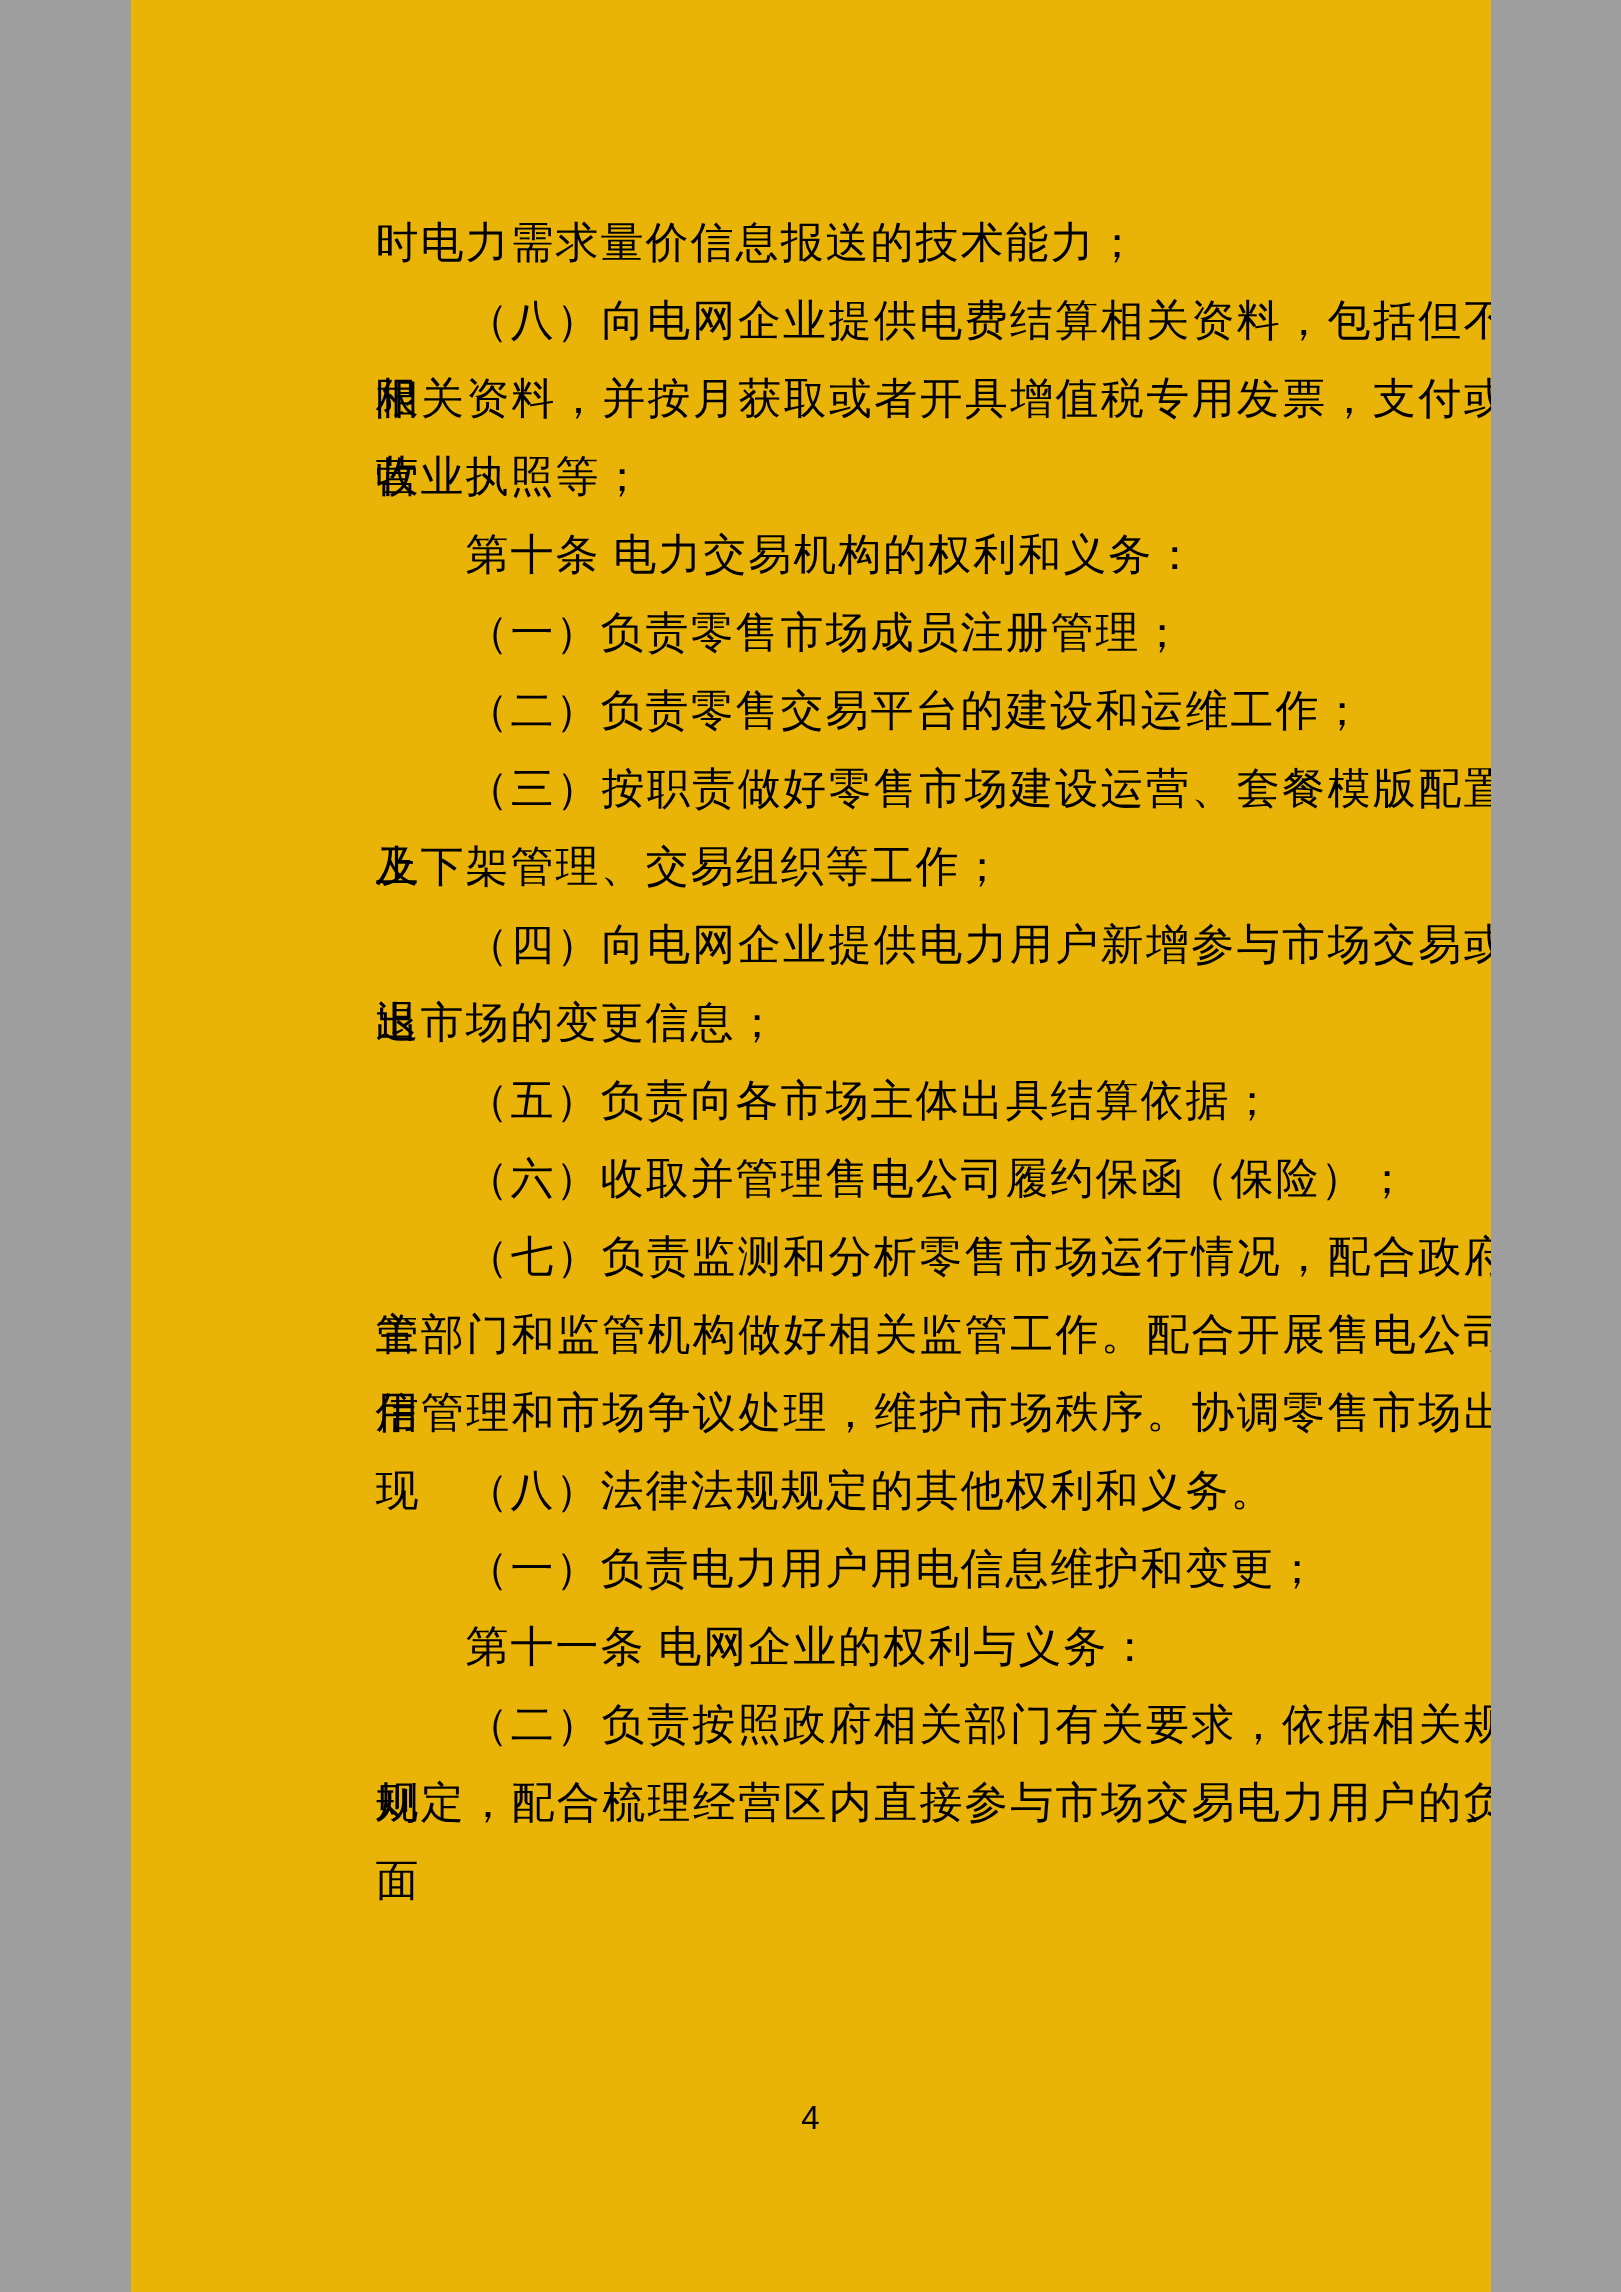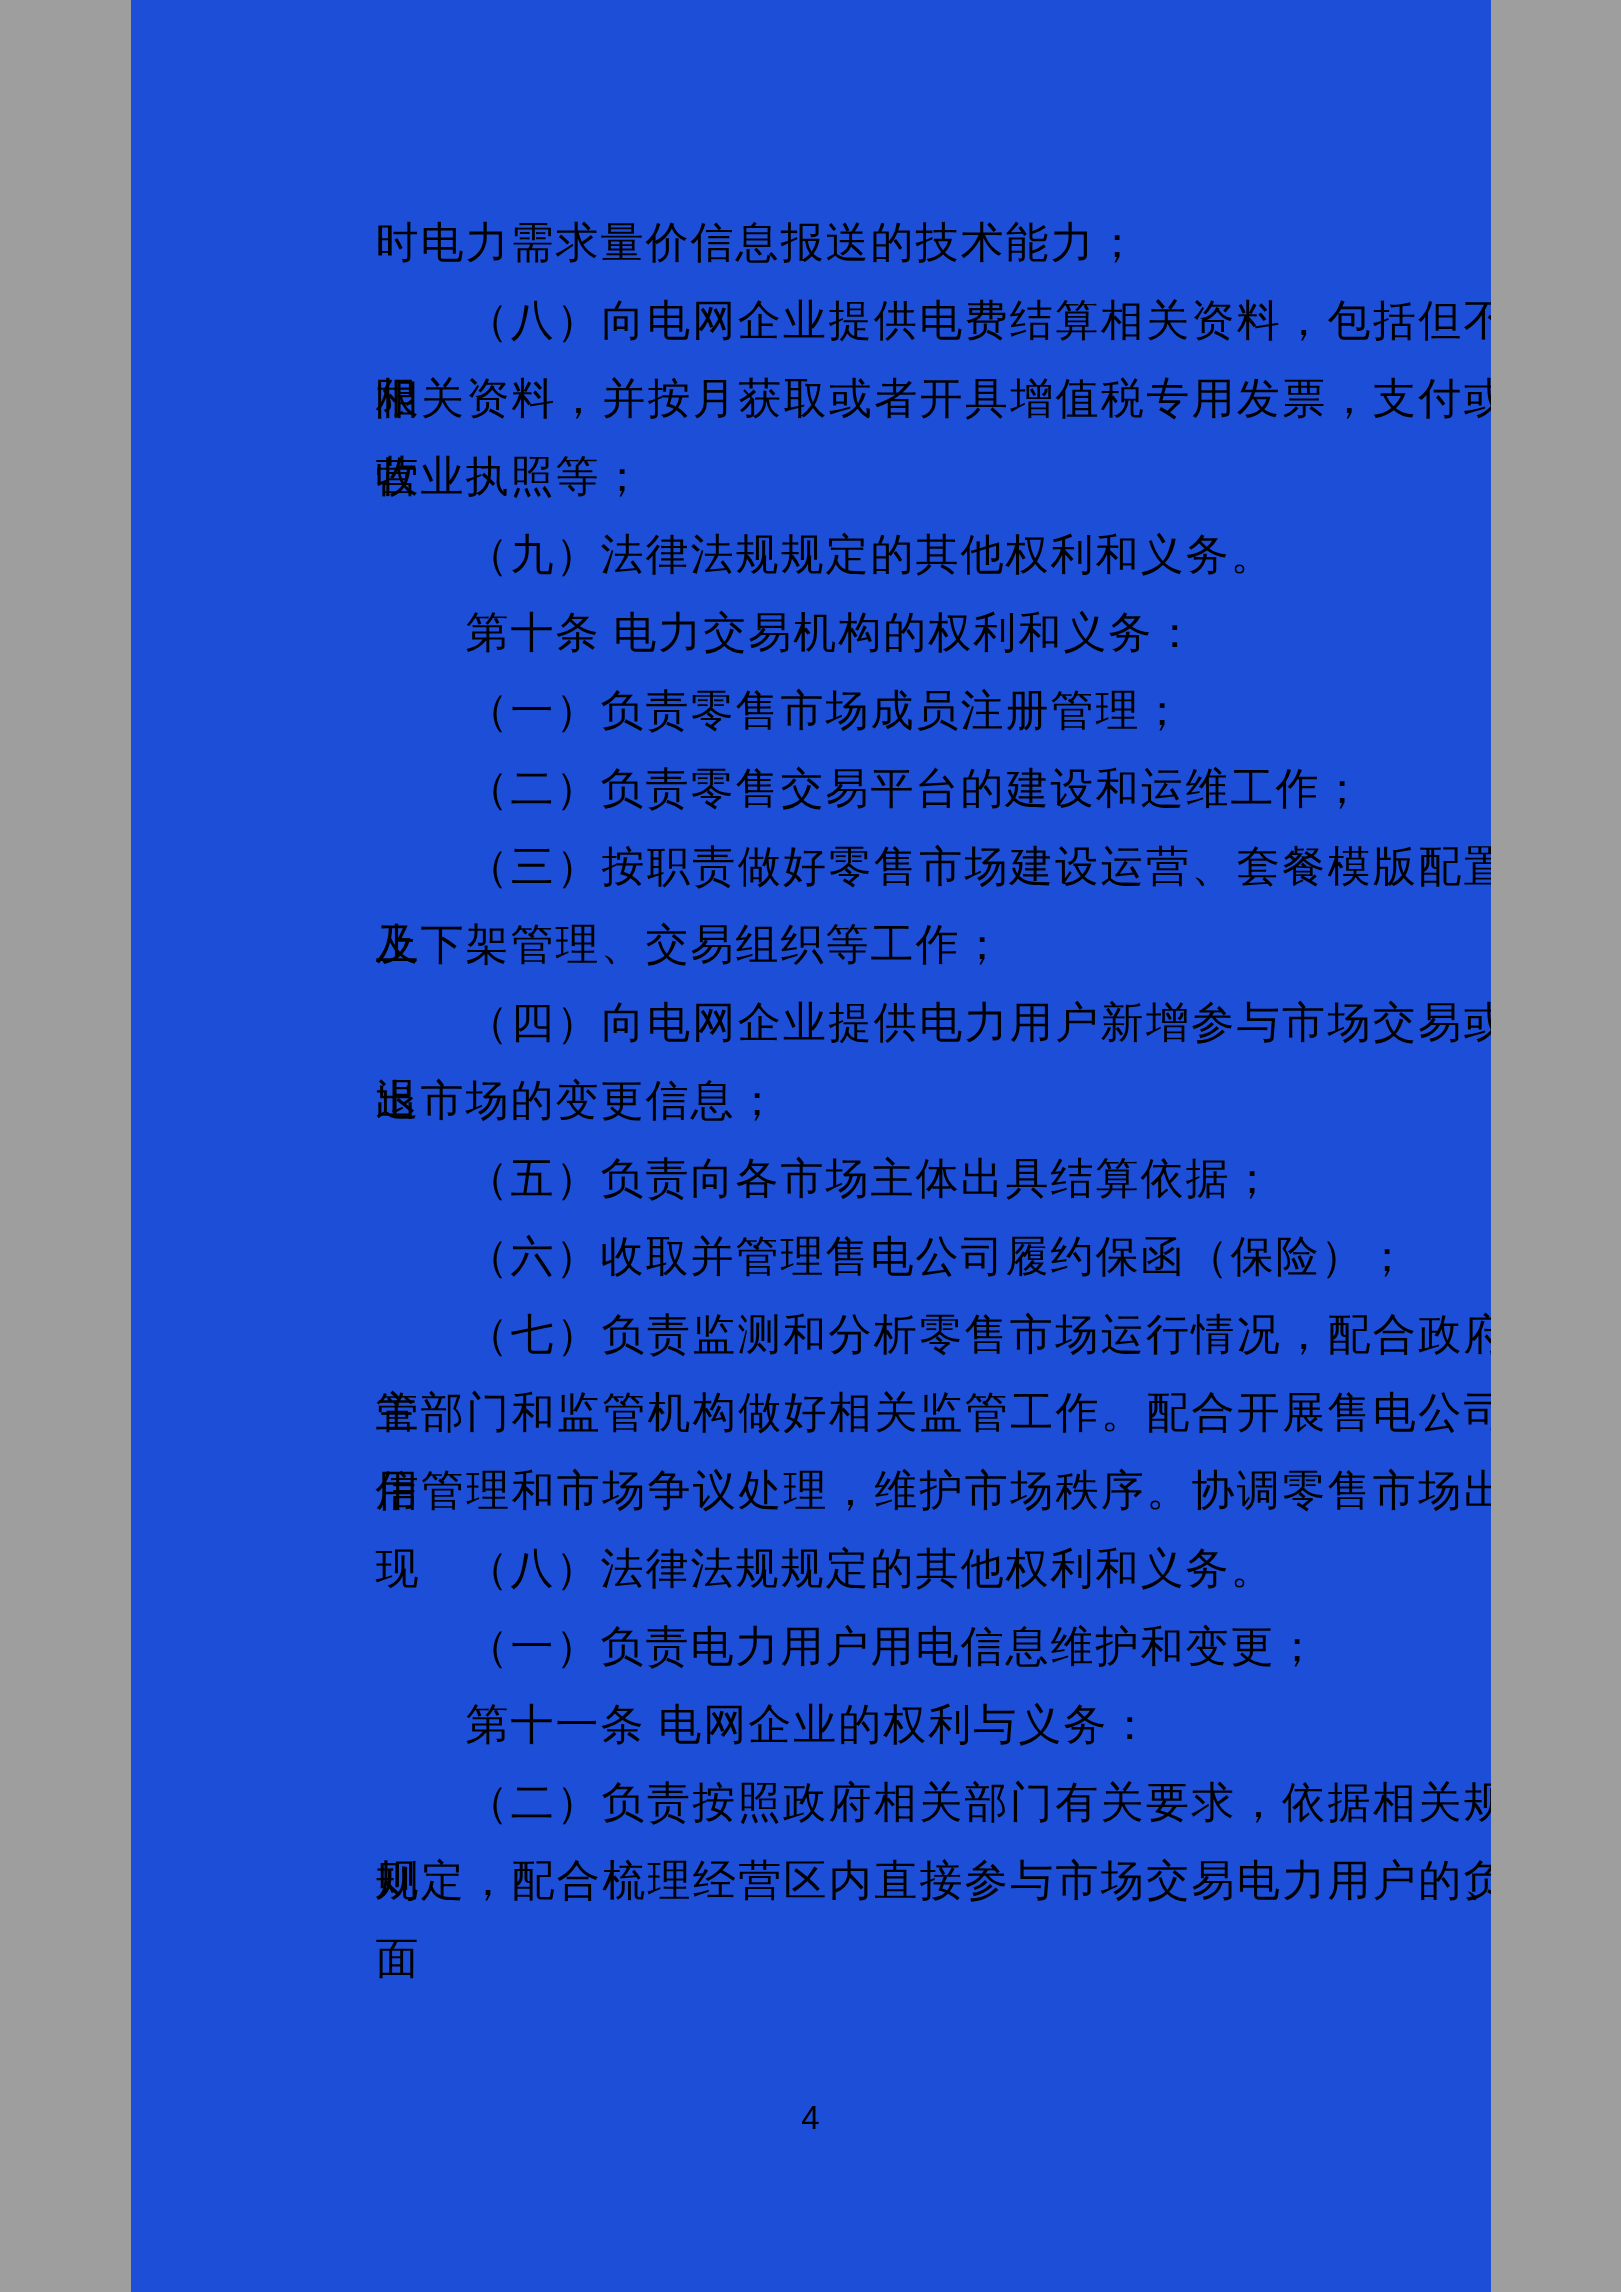--- a/index.html
+++ b/index.html
@@ -4,21 +4,21 @@
 <style>
   html, body {
     margin: 0;
     padding: 0;
     background: #9e9e9e;
   }
   .page {
     position: relative;
     width: 1360px;
     height: 2293px;
-    background: #1d4ed8;
+    background: #eab308;
     color: #000000;
     font-family: "Liberation Serif", "DejaVu Serif", serif;
     overflow: hidden;
     margin: 0 auto;
   }
   .body-text {
     position: absolute;
     left: 245px;
     top: 204px;
     width: 1133px;
@@ -55,21 +55,20 @@
 </style>
 </head>
 <body>
 
 <div class="page">
   <div class="body-text">
       <div class="line">时电力需求量价信息报送的技术能力；</div>
       <div class="line indent full">（八）向电网企业提供电费结算相关资料，包括但不限</div>
       <div class="line full">相关资料，并按月获取或者开具增值税专用发票，支付或收</div>
       <div class="line">营业执照等；</div>
-      <div class="line indent">（九）法律法规规定的其他权利和义务。</div>
       <div class="line indent"><span class="bold">第十条</span><span> 电力交易机构的权利和义务：</span></div>
       <div class="line indent">（一）负责零售市场成员注册管理；</div>
       <div class="line indent">（二）负责零售交易平台的建设和运维工作；</div>
       <div class="line indent full">（三）按职责做好零售市场建设运营、套餐模版配置及</div>
       <div class="line">上下架管理、交易组织等工作；</div>
       <div class="line indent full">（四）向电网企业提供电力用户新增参与市场交易或退</div>
       <div class="line">出市场的变更信息；</div>
       <div class="line indent">（五）负责向各市场主体出具结算依据；</div>
       <div class="line indent">（六）收取并管理售电公司履约保函（保险）；</div>
       <div class="line indent full">（七）负责监测和分析零售市场运行情况，配合政府主</div>

